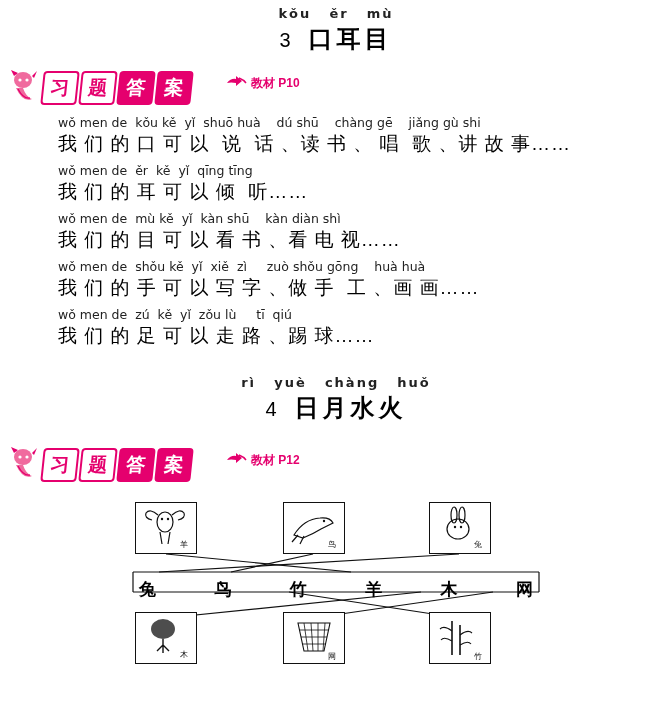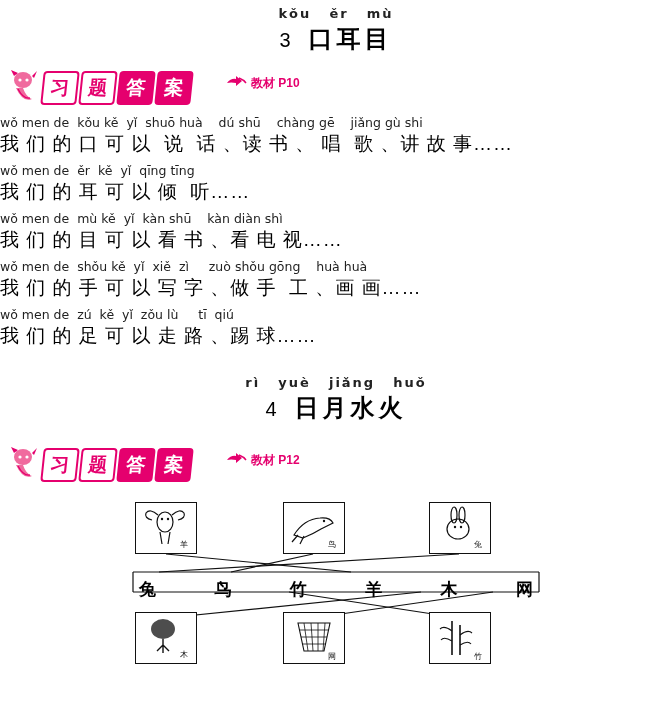--- a/index.html
+++ b/index.html
@@ -102,20 +102,21 @@
   }
   .textbook .hand {
     margin-right: 3px;
     display: inline-block;
     transform: translateY(1px);
   }
 
   
   .answers {
     margin-top: 2px;
+    padding-left: 58px;
   }
   .ans-block { margin-bottom: 6px; }
   .ans-pinyin {
     font-family: "DejaVu Sans", sans-serif;
     font-size: 12.5px;
     color: #222;
     margin-bottom: 1px;
     white-space: pre;
   }
   .ans-hanzi {
@@ -234,21 +235,21 @@
       <div class="ans-pinyin">wǒ men de  zú  kě  yǐ  zǒu lù     tī  qiú</div>
       <div class="ans-hanzi">我 们 的 足 可 以 走 路 、踢 球……</div>
     </div>
 
   </div>
 
   <div class="lesson-head" style="margin-top:26px;">
     <div class="pinyin-row">
       <span>rì</span>
       <span>yuè</span>
-      <span>jiǎng</span>
+      <span>chàng</span>
       <span>huǒ</span>
     </div>
     <div class="title-row">
       <span class="num">4</span><span>日月水火</span>
     </div>
   </div>
 
   <div class="badge-row" style="margin-top:22px;">
     <div class="badge">
       <span class="mascot">

